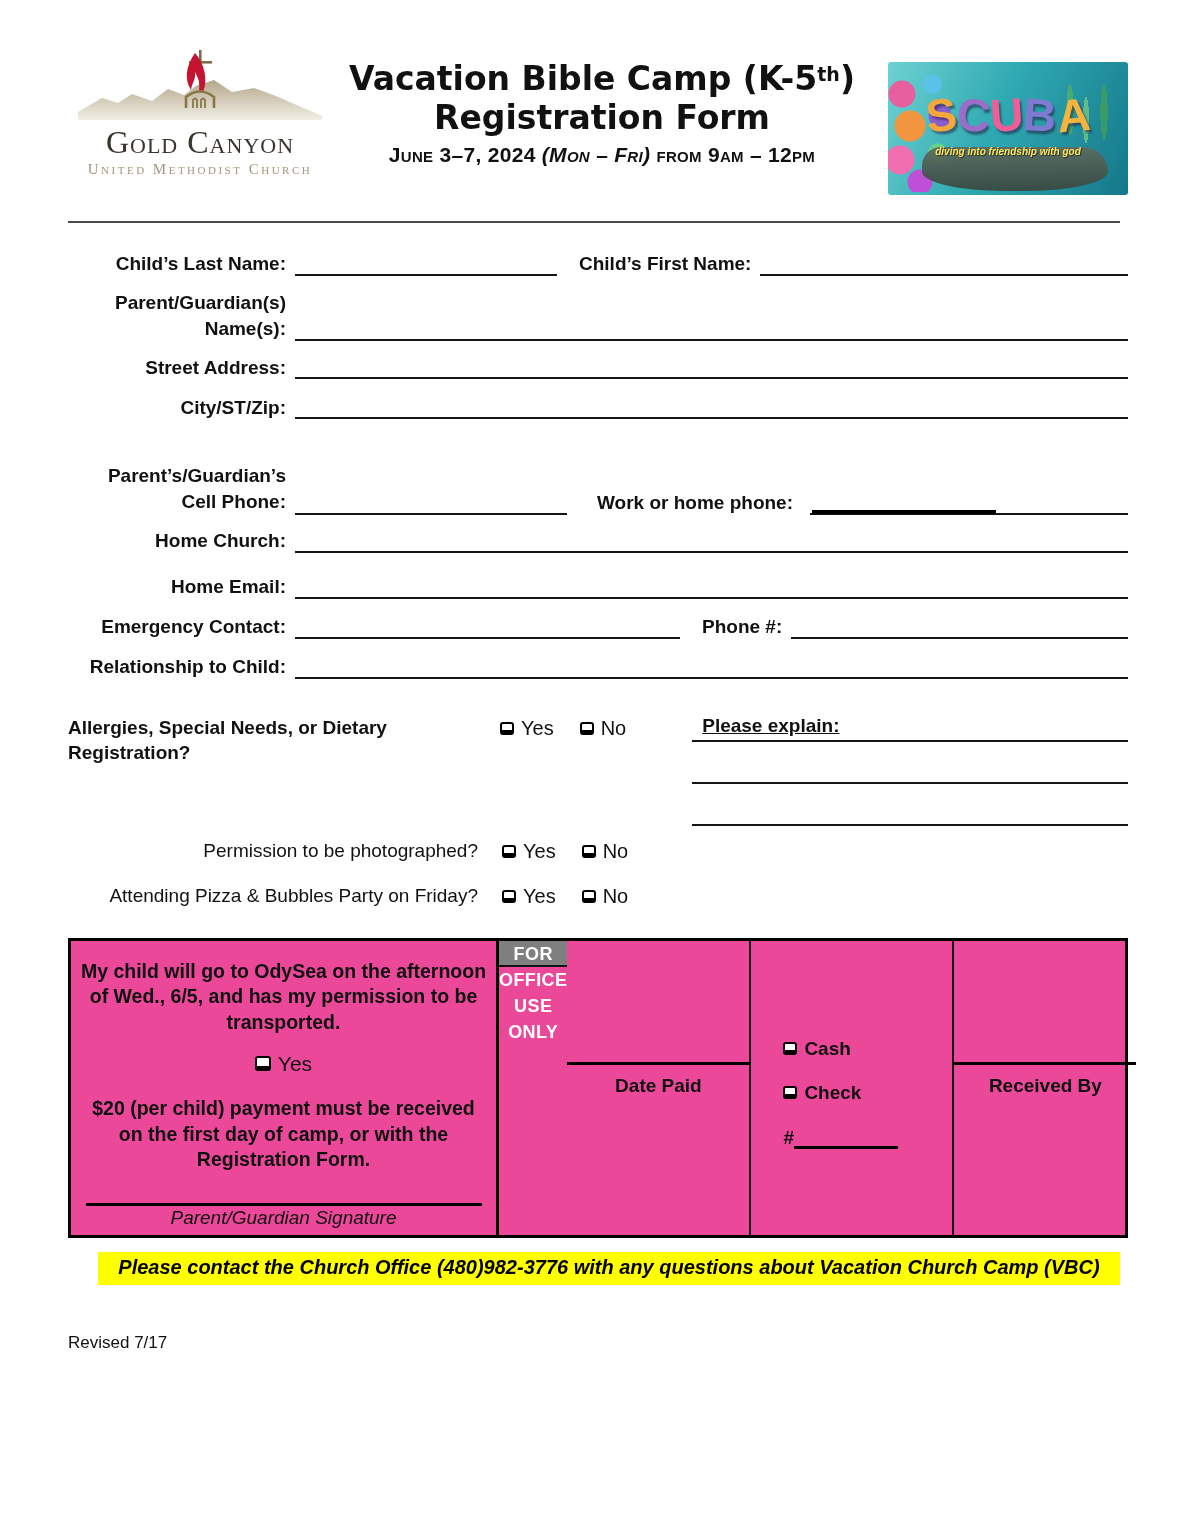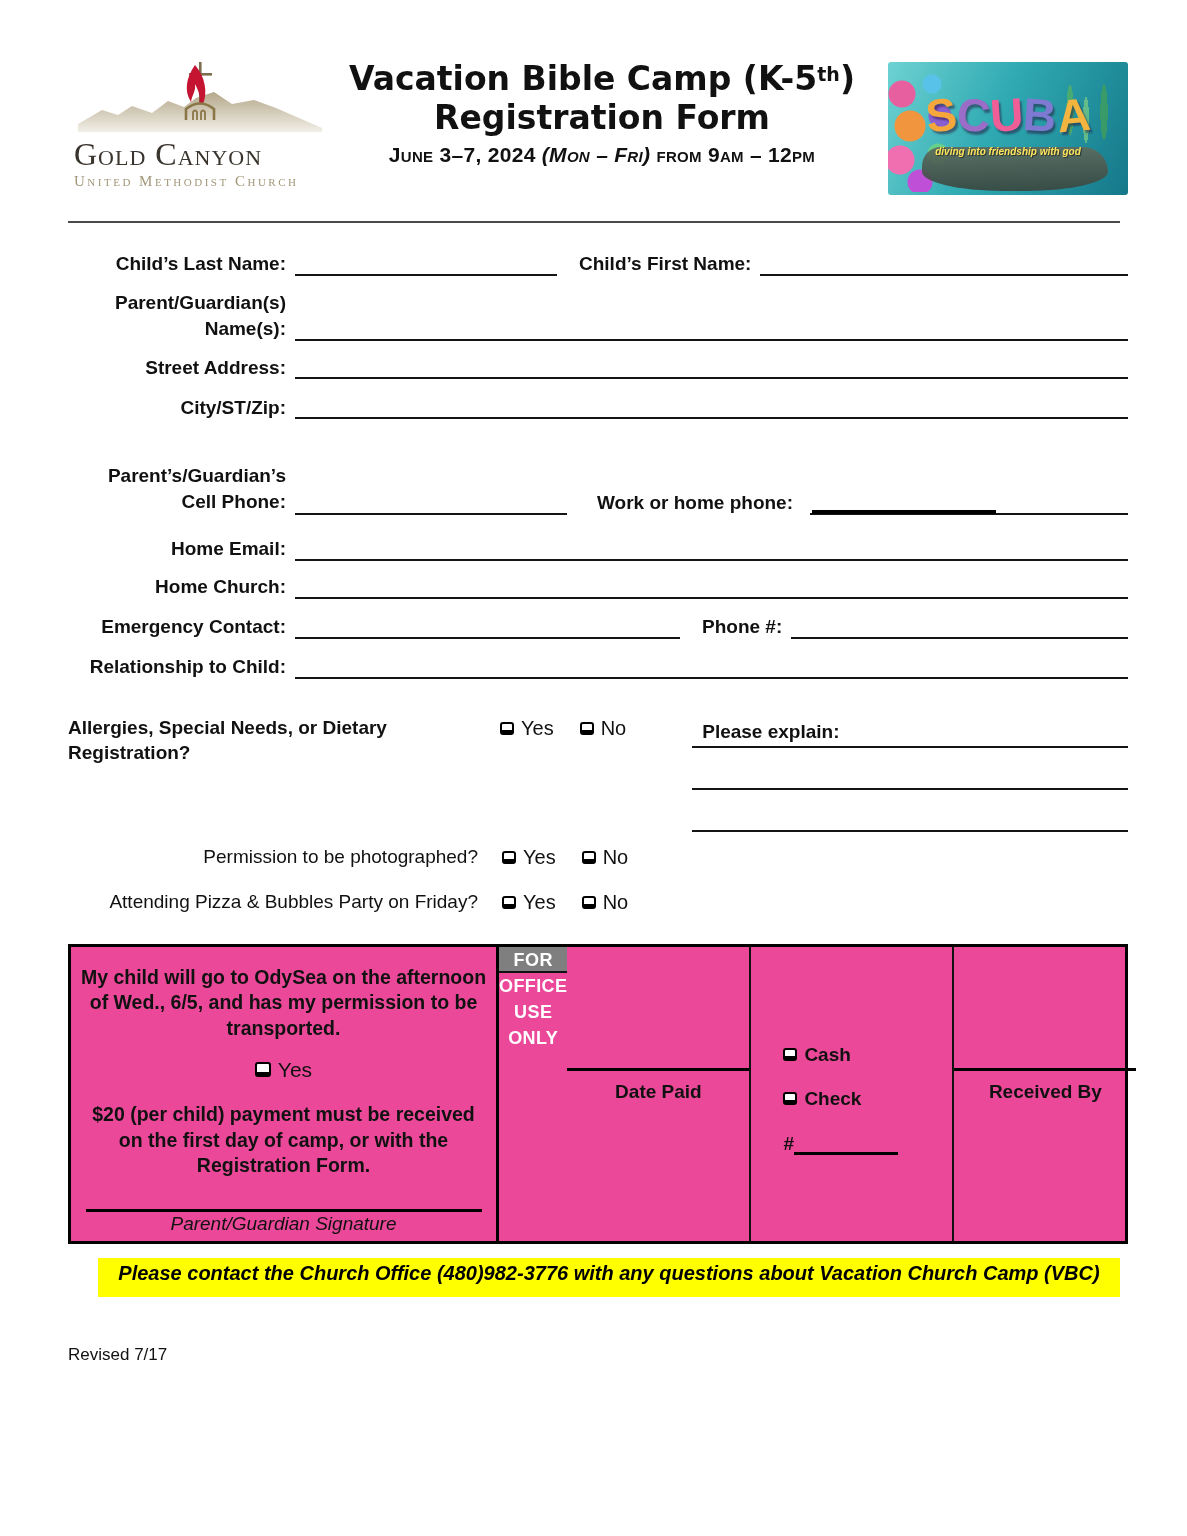--- a/index.html
+++ b/index.html
@@ -4,21 +4,21 @@
 <style>
   * { margin:0; padding:0; box-sizing:border-box; }
   html,body { background:#ffffff; }
   .page {
     position:relative; width:1187px; height:1536px; margin:0 auto;
     background:#ffffff; color:#111;
     font-family:"Liberation Sans", sans-serif; overflow:hidden;
   }
 
   
-  .logo { position:absolute; left:74px; top:60px; width:252px; }
+  .logo { position:absolute; left:74px; top:48px; width:252px; text-align:center; }
   .logo-name {
     font-family:"Liberation Serif", serif; font-variant:small-caps;
     font-size:32px; color:#39342d; letter-spacing:1px; line-height:1; margin-top:-4px;
   }
   .logo-sub {
     font-family:"Liberation Serif", serif; font-variant:small-caps;
     font-size:15px; color:#a3977a; letter-spacing:2.5px; line-height:1.2; margin-top:2px;
   }
   .title-block { position:absolute; left:328px; top:60px; width:548px; text-align:center; }
   .t-line1, .t-line2 { font-weight:bold; font-size:33px; line-height:1.18; font-family:"DejaVu Sans", cursive; }
@@ -80,21 +80,21 @@
   .cb { display:inline-block; width:14px; height:13px; background:#fff;
     border:2px solid #000; border-bottom-width:5px; border-radius:3px;
     margin-right:7px; flex:0 0 auto; }
   .cb.big { width:16px; height:15px; }
   .yn { display:flex; align-items:center; }
   .yn-item { display:flex; align-items:center; font-size:20px; margin-right:26px; }
 
   .allergy-row { display:flex; align-items:flex-start; margin-top:36px; }
   .allergy-lbl { width:380px; flex:0 0 380px; text-align:left; font-weight:bold; font-size:19px; line-height:1.35; }
   .allergy-row .yn { margin-left:52px; margin-top:2px; }
-  .explain { flex:1; margin-left:40px; margin-top:6px; }
+  .explain { flex:1; margin-left:40px; margin-top:0;text-decoration:underline; }
   .exp-first { border-bottom:2px solid #151515; padding-bottom:3px; font-weight:bold; font-size:19px; padding-left:10px; }
   .exp-line { height:42px; border-bottom:2px solid #151515; }
 
   .q-row { display:flex; align-items:center; }
   .q-lbl { width:410px; flex:0 0 410px; text-align:right; font-weight:normal; font-size:19px; }
   .q-row .yn { margin-left:24px; }
 
   
   .office-table { display:flex; margin-top:30px; height:300px; border:3px solid #000; background:#ec4899; }
   .left-cell { width:428px; flex:0 0 428px; border-right:3px solid #000;
@@ -114,21 +114,21 @@
   .blank-line { width:182px; border-bottom:3px solid #000; margin-bottom:10px; }
   .ocol-label { font-weight:bold; font-size:19px; }
   .ocol.pay { flex:0 0 205px; border-left:2px solid #111; border-right:2px solid #111;
     align-items:flex-start; padding-left:32px; justify-content:center; transform:none; }
   .pay-item { display:flex; align-items:center; font-weight:bold; font-size:19px; margin:11px 0; }
   .check-num { display:flex; align-items:flex-end; font-weight:bold; font-size:19px; margin-top:12px; }
   .num-line { width:104px; border-bottom:3px solid #000; height:14px; display:inline-block; }
 
   
   .notice { margin:14px 8px 0 30px; background:#ffff00; color:#000; text-align:center;
-    font-weight:bold; font-style:italic; font-size:20px; padding:4px 4px 12px; }
+    font-weight:bold; font-style:italic; font-size:20px; padding:4px 4px 6px; }
   .revised { margin-top:48px; font-size:17px; }
 
   .mt4{margin-top:4px;} .mt12{margin-top:12px;} .mt14{margin-top:14px;}
   .mt16{margin-top:16px;} .mt20{margin-top:20px;} .mt22{margin-top:22px;} .mt44{margin-top:44px;}
 </style>
 </head>
 <body>
 
 <div class="page">
 
@@ -201,27 +201,27 @@
       <div class="lblk">
         <div>Parent’s/Guardian’s</div>
         <div>Cell Phone:</div>
       </div>
       <div class="line" style="width:272px;"></div>
       <div style="width:30px;"></div>
       <div class="lbl">Work or home phone:</div>
       <div class="line grow work-line" style="margin-left:8px;"></div>
     </div>
 
+    <div class="row mt12">
+      <div class="lbl rt w227">Home Church:</div>
+      <div class="line grow"></div>
+    </div>
+
     <div class="row mt20">
       <div class="lbl rt w227">Home Email:</div>
-      <div class="line grow"></div>
-    </div>
-
-    <div class="row mt12">
-      <div class="lbl rt w227">Home Church:</div>
       <div class="line grow"></div>
     </div>
 
     <div class="row mt14">
       <div class="lbl rt w227">Emergency Contact:</div>
       <div class="line" style="width:385px;"></div>
       <div class="lbl" style="margin-left:22px;">Phone #:</div>
       <div class="line grow"></div>
     </div>
 

